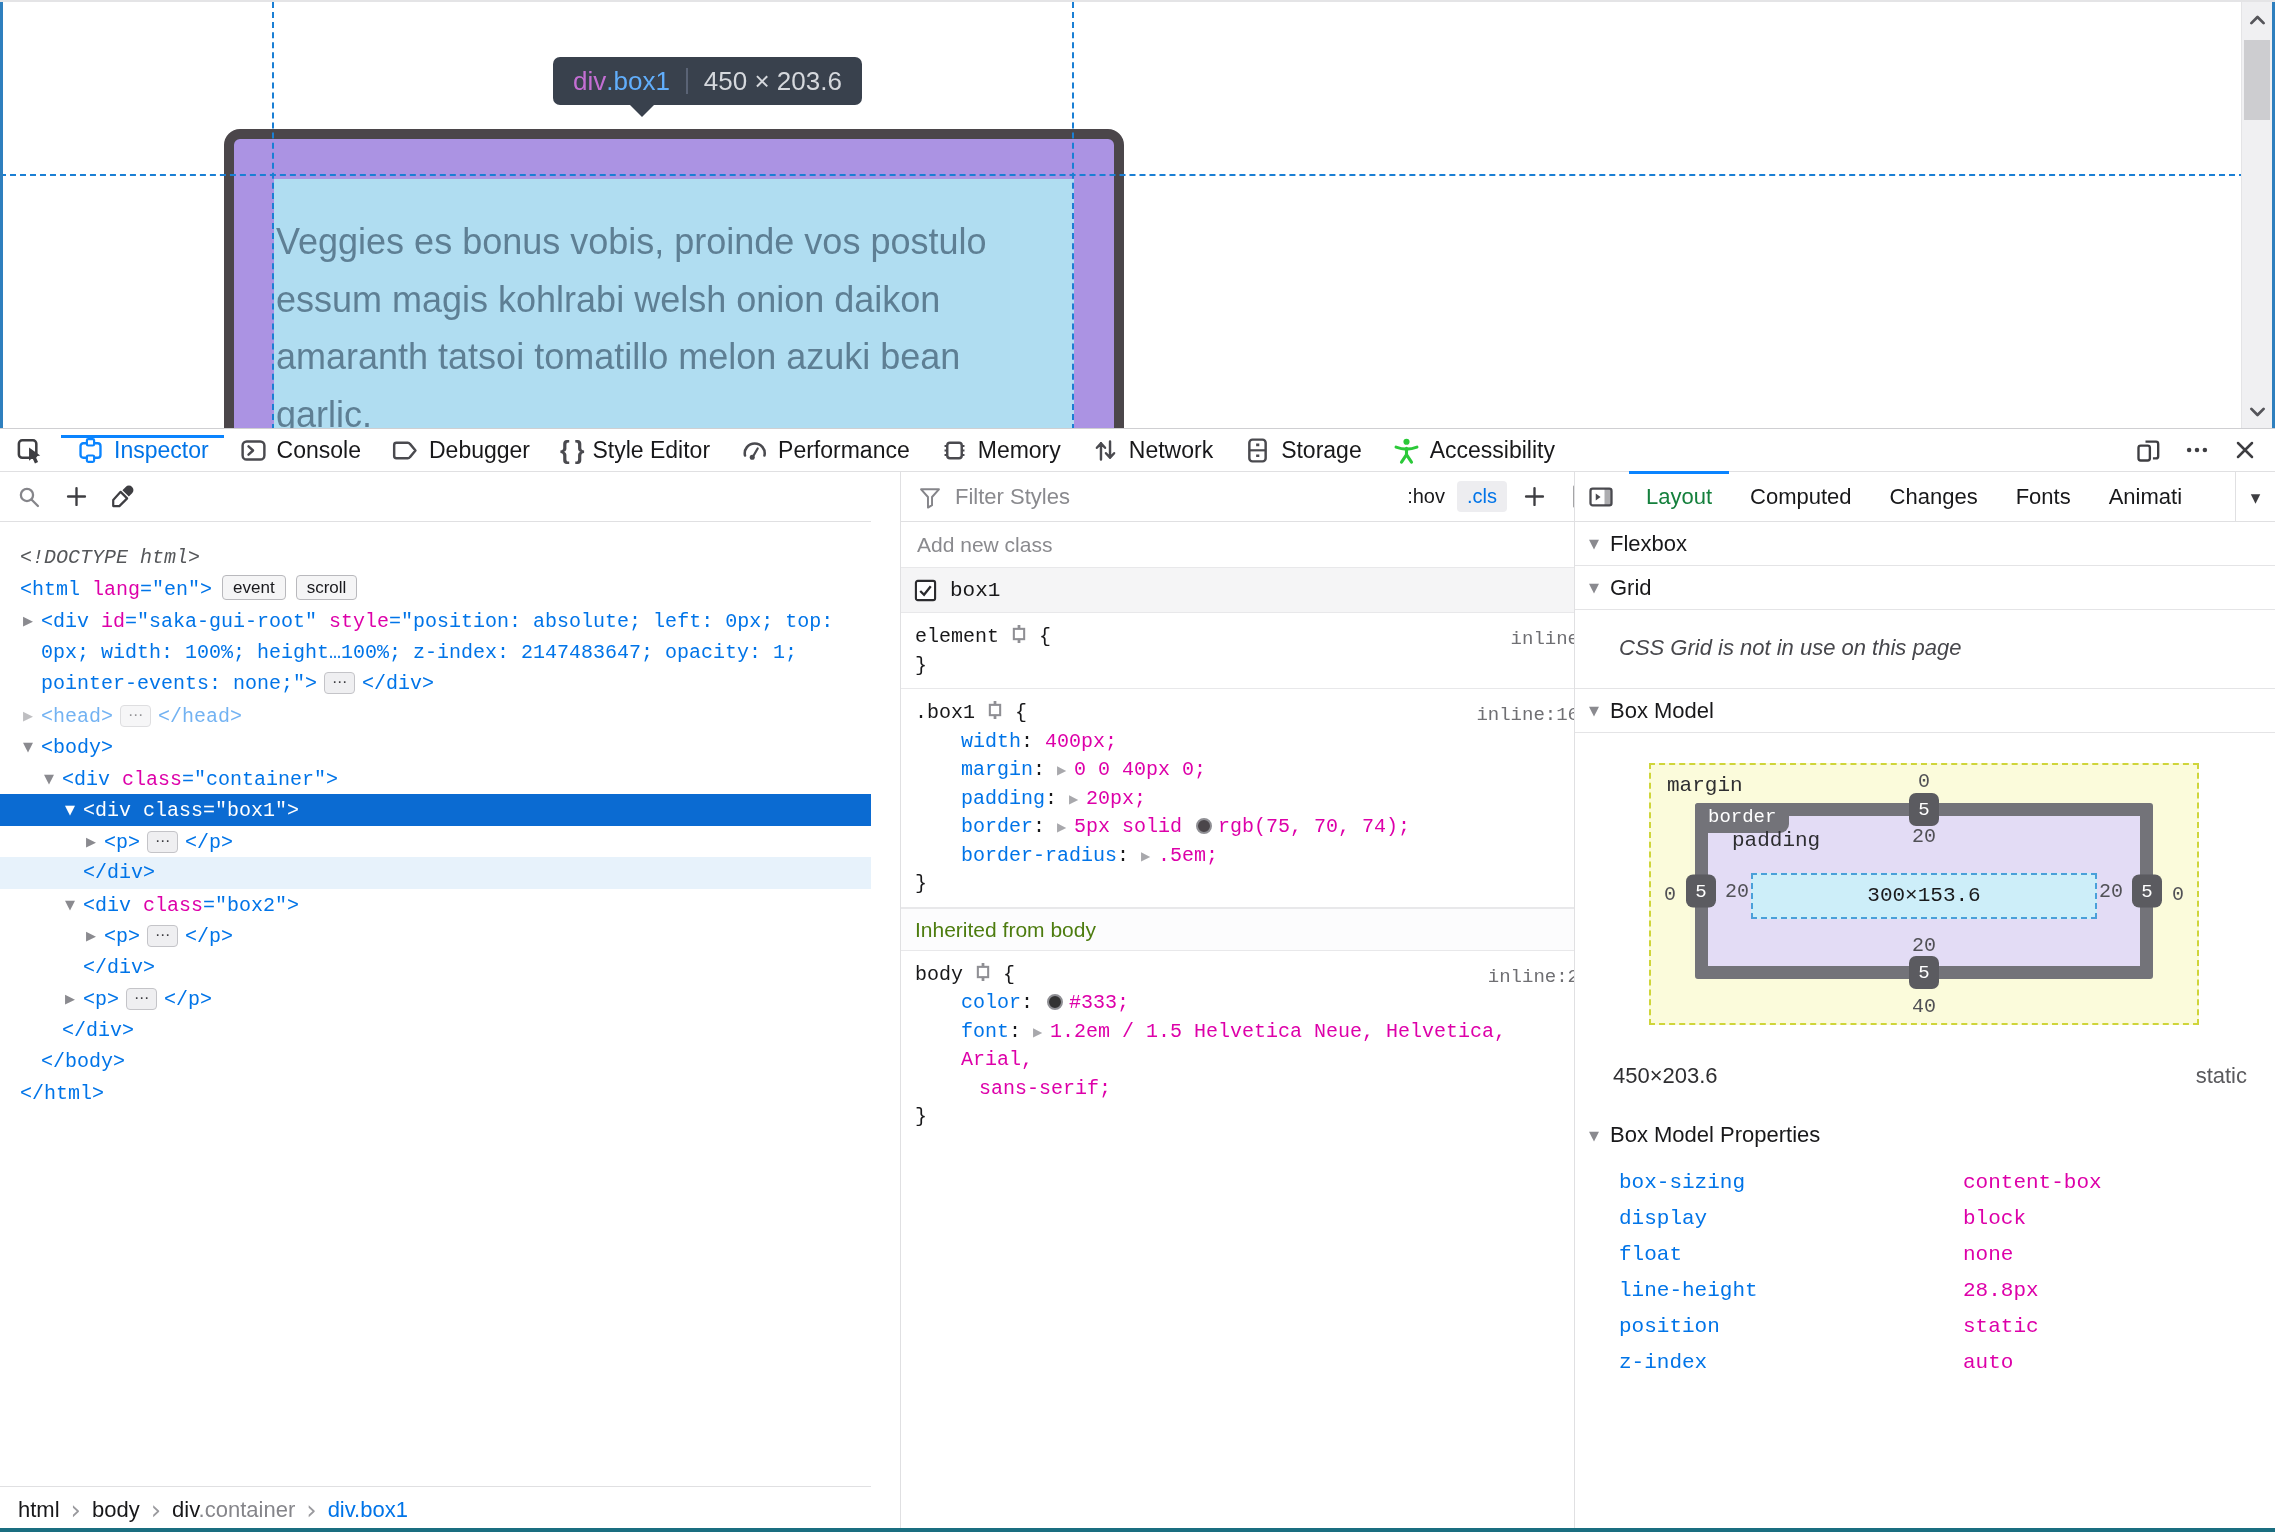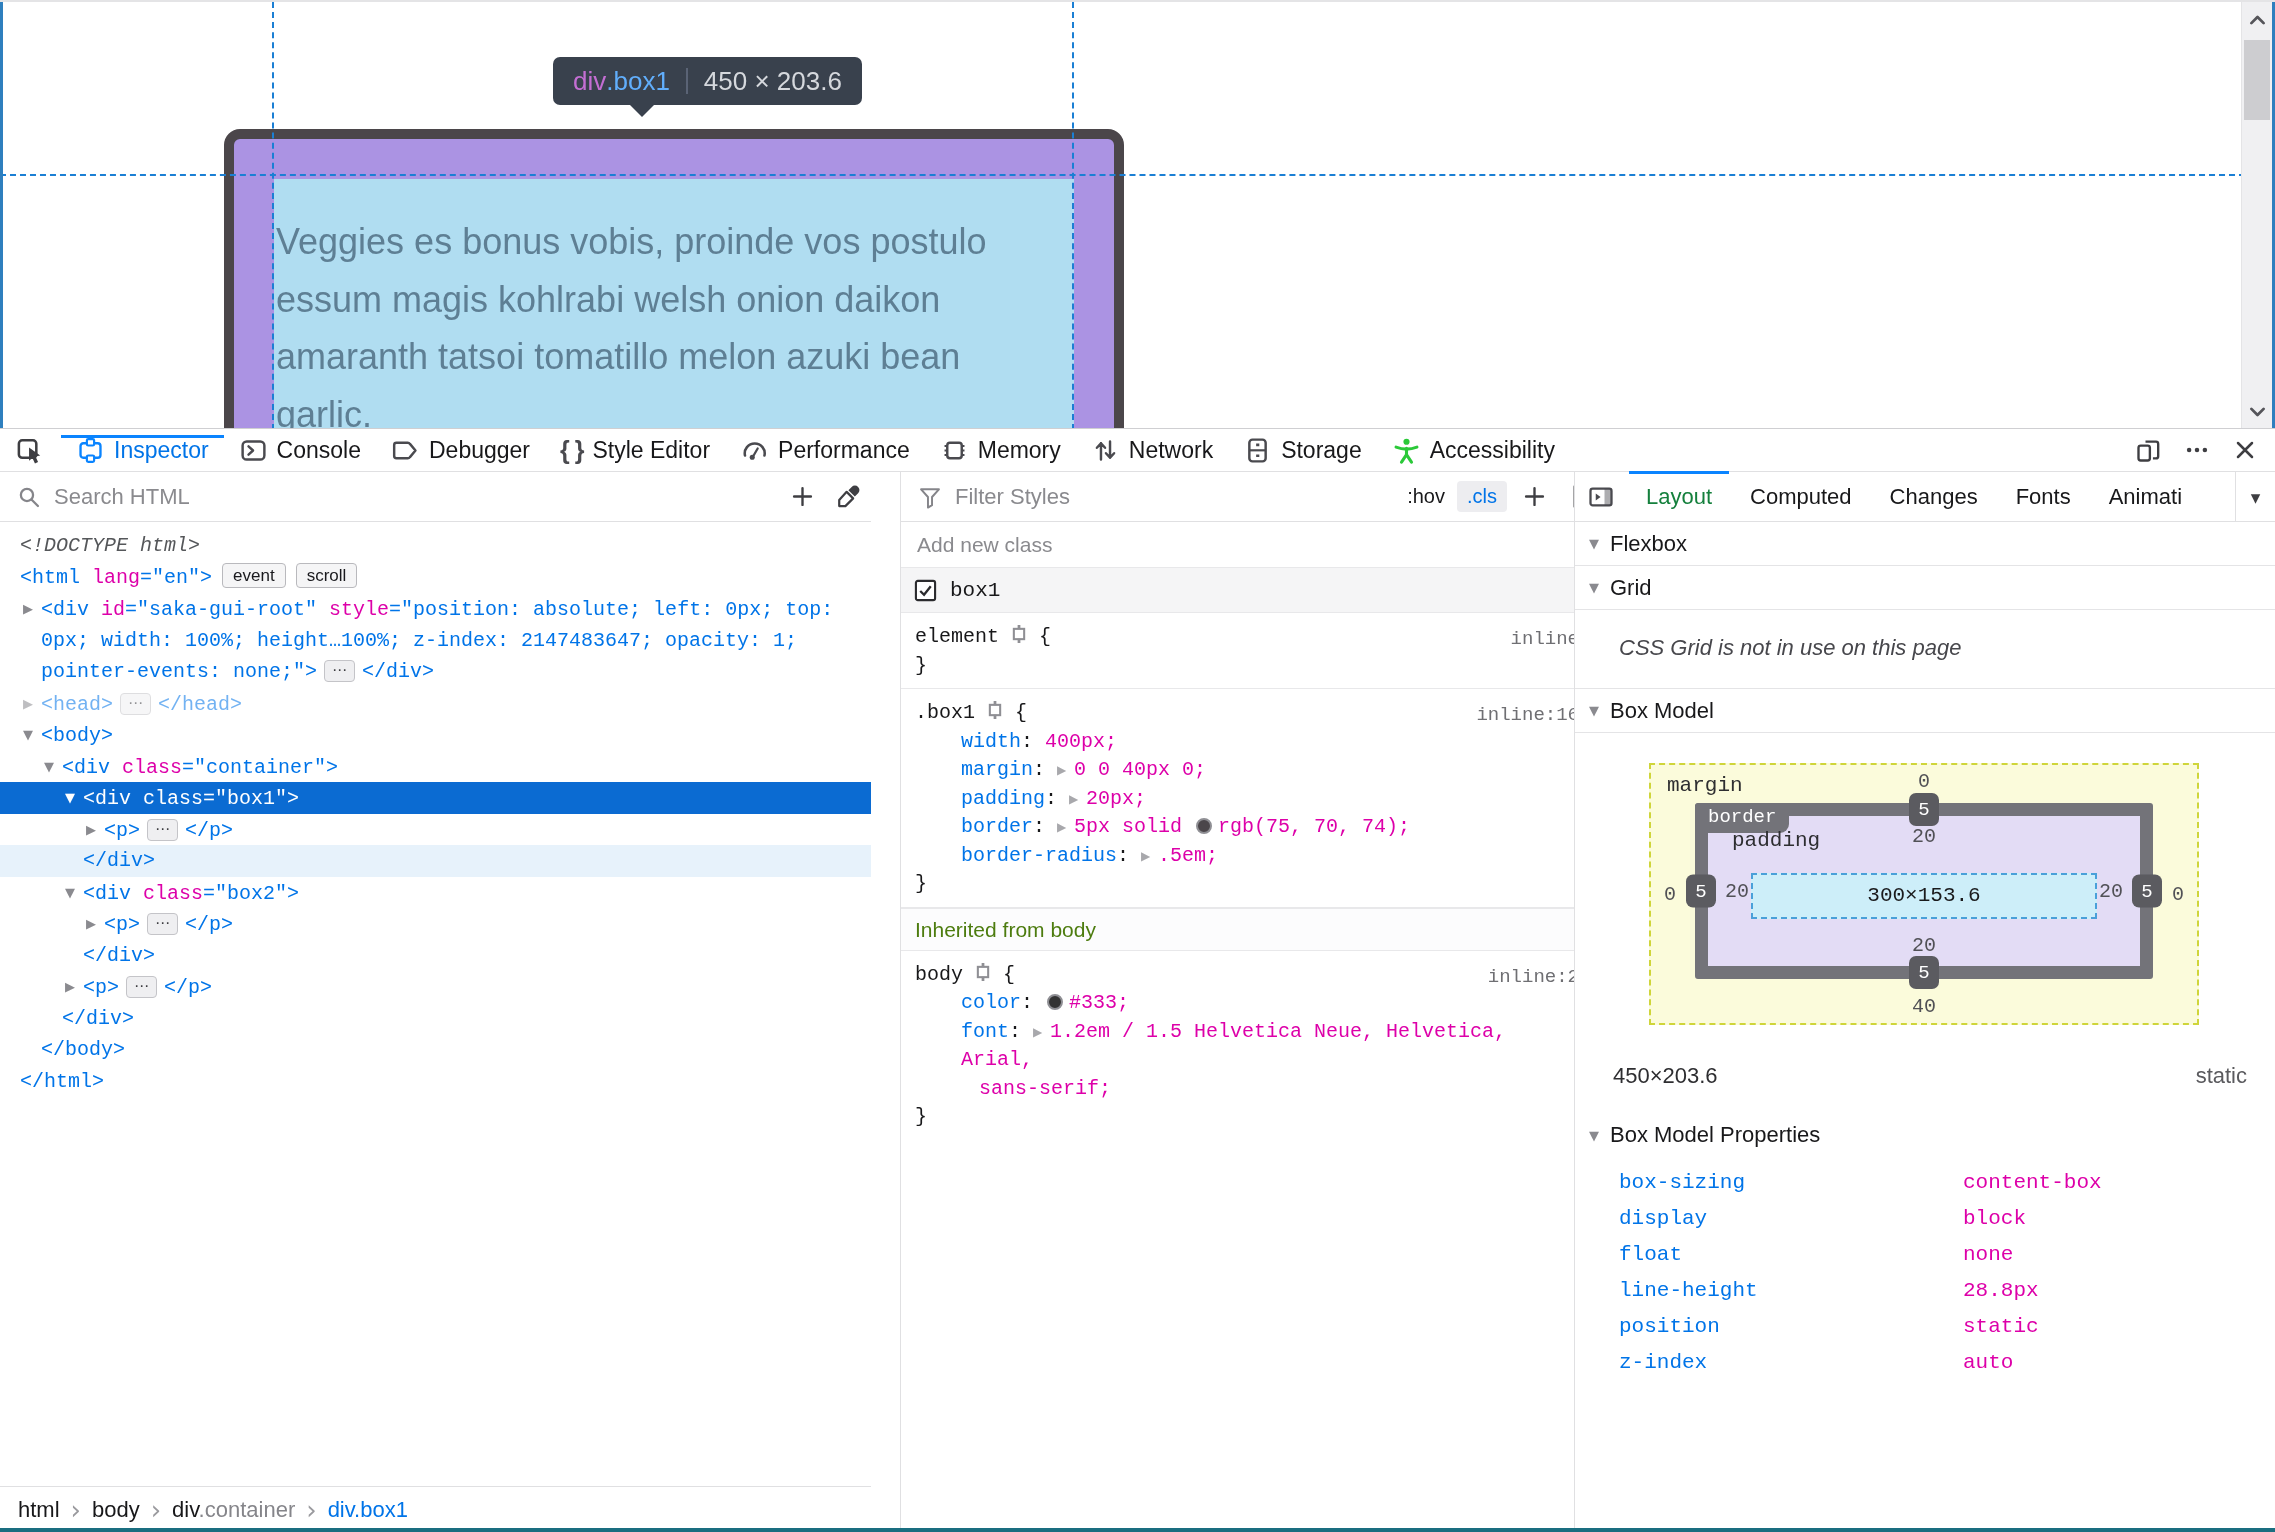--- a/index.html
+++ b/index.html
@@ -60,21 +60,21 @@
   .phead input{flex:1;border:none;outline:none;font-family:"Liberation Sans",sans-serif;
                font-size:22px;color:#18181a;background:transparent;min-width:0;}
   .phead input::placeholder{color:#8a8a8e;}
   .hbtn{width:46px;height:49px;display:flex;align-items:center;justify-content:center;}
   .hbtn svg{width:27px;height:27px;color:#3e3e42;}
   .hov-lbl{font-size:20px;color:#18181a;padding:0 8px;}
   .cls-lbl{font-size:20px;color:#0074e8;background:#ededf0;border-radius:4px;padding:4px 10px;margin:0 4px;}
 
   
   .tree{position:absolute;top:51px;left:0;right:0;bottom:46px;overflow:hidden;
-        font-family:"Liberation Mono",monospace;font-size:20px;padding-top:7px;}
+        font-family:"Liberation Mono",monospace;font-size:20px;padding-top:19px;}
   .trow{height:31.5px;line-height:31.5px;white-space:nowrap;}
   .twisty{display:inline-block;width:18px;margin-left:-18px;font-family:"DejaVu Sans",sans-serif;
           font-size:13px;color:#8a8a8f;vertical-align:2px;}
   .trow.sel{background:#0b6bd2;}
   .trow.sel span{color:#fff !important;border-color:#fff;}
   .trow.tint{background:#e7f2fb;}
   .trow.dim span{opacity:.55;}
   .s-t{color:#0074e8}.s-a{color:#dd00a9}.s-v{color:#0074e8}
   .s-d{color:#55575a;font-style:italic}
   .mbadge{display:inline-block;margin-left:10px;padding:0 10px;height:25px;line-height:23px;
@@ -301,21 +301,20 @@
     </div>
 
     <div class="panels">
 
       <div class="panel left">
         <div class="phead">
           <svg class="hicon" viewBox="0 0 32 32">
               <circle cx="13.5" cy="13.5" r="7.5" fill="none" stroke="currentColor" stroke-width="2.8"></circle>
               <path d="M19 19 L27 27" stroke="currentColor" stroke-width="2.8" stroke-linecap="round"></path>
             </svg>
-          <input placeholder="Search HTML" style="">
           <div class="vsep"></div>
           <div class="hbtn">
             <svg viewBox="0 0 32 32">
                 <path d="M16 6 V26 M6 16 H26" stroke="currentColor" stroke-width="2.8" stroke-linecap="round"></path>
               </svg>
           </div>
           <div class="hbtn">
             <svg viewBox="0 0 32 32">
                 <path d="M19.8 4.6 a4.3 4.3 0 0 1 7.6 7.6 l-3.9 3.9 -7.6 -7.6 Z" fill="currentColor"></path>
                 <path d="M13.8 10.5 l7.7 7.7 -9.2 9.2 H5 v-7.3 Z" fill="none" stroke="currentColor" stroke-width="2.6" stroke-linejoin="round"></path>

